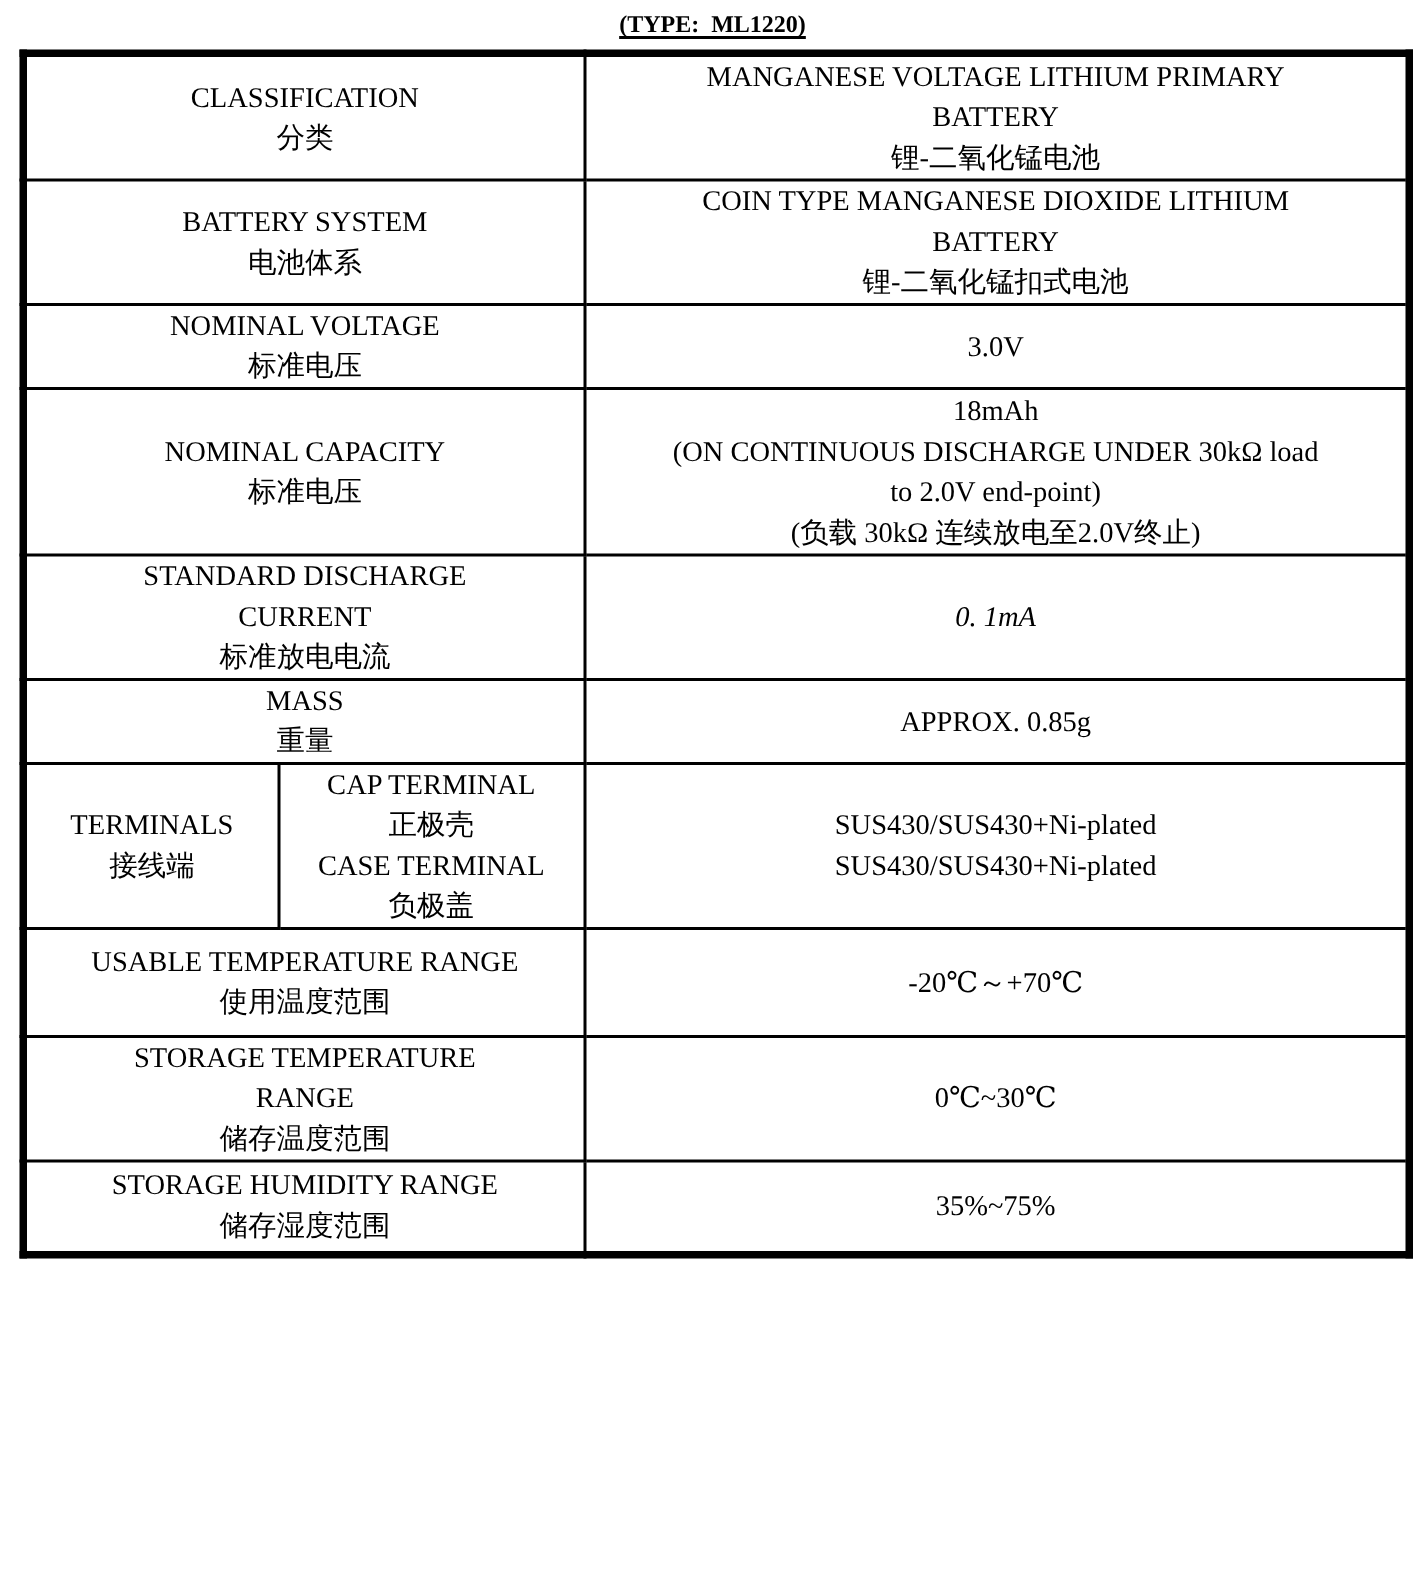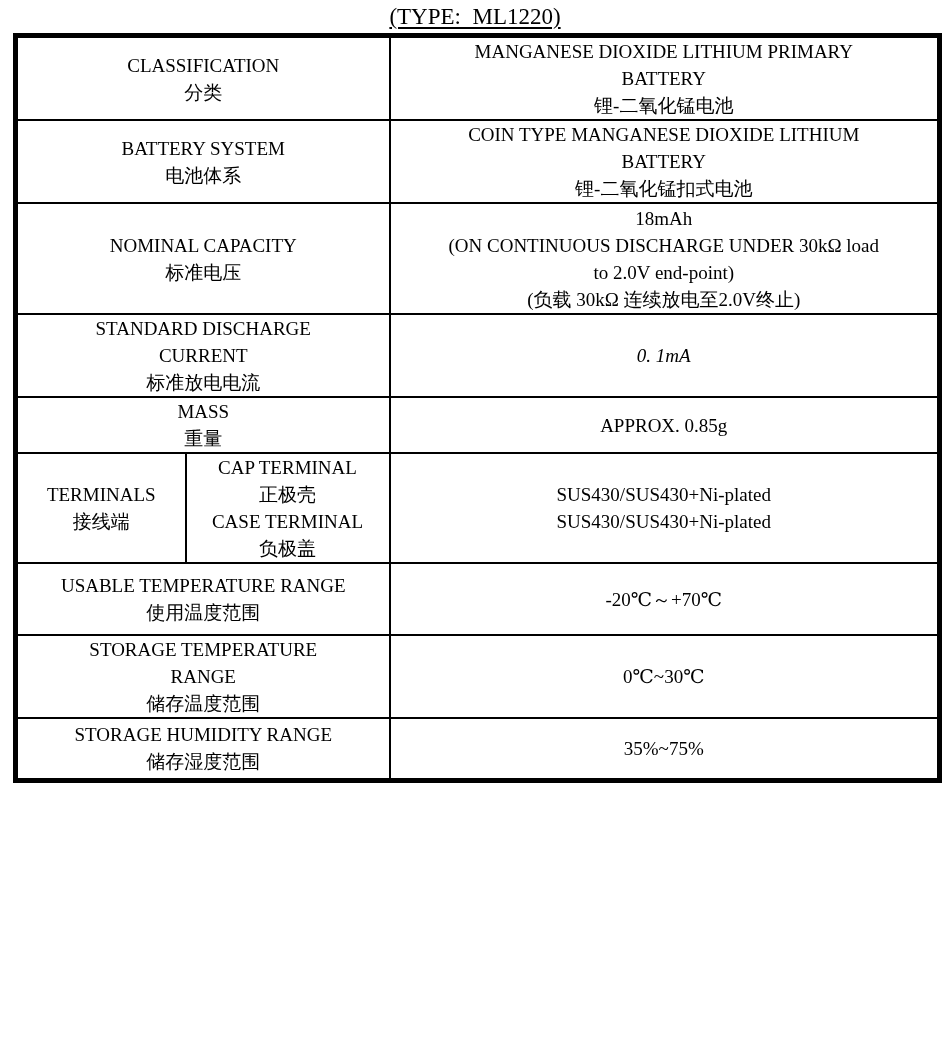--- a/index.html
+++ b/index.html
@@ -13,22 +13,22 @@
     -webkit-font-smoothing: antialiased;
   }
   .page {
     position: relative;
     width: 950px;
     height: 1050px;
     overflow: hidden;
   }
   .doc-title {
     text-align: center;
-    font-size: 23px;
-    font-weight: normal;
+    font-size: 16px;
+    font-weight: bold;
     padding-top: 3px;
     height: 30px;
     line-height: 27px;
   }
   .doc-title .u {
     text-decoration: underline;
     text-decoration-thickness: 2px;
     text-underline-offset: 3px;
     white-space: pre;
   }
@@ -70,39 +70,48 @@
         <col class="c3">
       </colgroup>
 
     <tbody>
         <tr style="height:83px;">
       <td colspan="2">
         <div class="line">CLASSIFICATION</div>
         <div class="line">分类</div>
       </td>
       <td>
-        <div class="line">MANGANESE DIOXIDE LITHIUM PRIMARY</div>
+        <div class="line">MANGANESE VOLTAGE LITHIUM PRIMARY</div>
         <div class="line">BATTERY</div>
         <div class="line">锂-二氧化锰电池</div>
       </td>
     </tr>
 
     <tr style="height:82px;">
       <td colspan="2">
         <div class="line">BATTERY SYSTEM</div>
         <div class="line">电池体系</div>
       </td>
       <td>
         <div class="line">COIN TYPE MANGANESE DIOXIDE LITHIUM</div>
         <div class="line">BATTERY</div>
         <div class="line">锂-二氧化锰扣式电池</div>
       </td>
     </tr>
 
 
+    <tr style="height:54px;">
+      <td colspan="2">
+        <div class="line">NOMINAL VOLTAGE</div>
+        <div class="line">标准电压</div>
+      </td>
+      <td>
+        <div class="line">3.0V</div>
+      </td>
+    </tr>
 
     <tr style="height:111px;">
       <td colspan="2">
         <div class="line">NOMINAL CAPACITY</div>
         <div class="line">标准电压</div>
       </td>
       <td>
         <div class="line">18mAh</div>
         <div class="line">(ON CONTINUOUS DISCHARGE UNDER 30kΩ load</div>
         <div class="line">to 2.0V end-point)</div>

